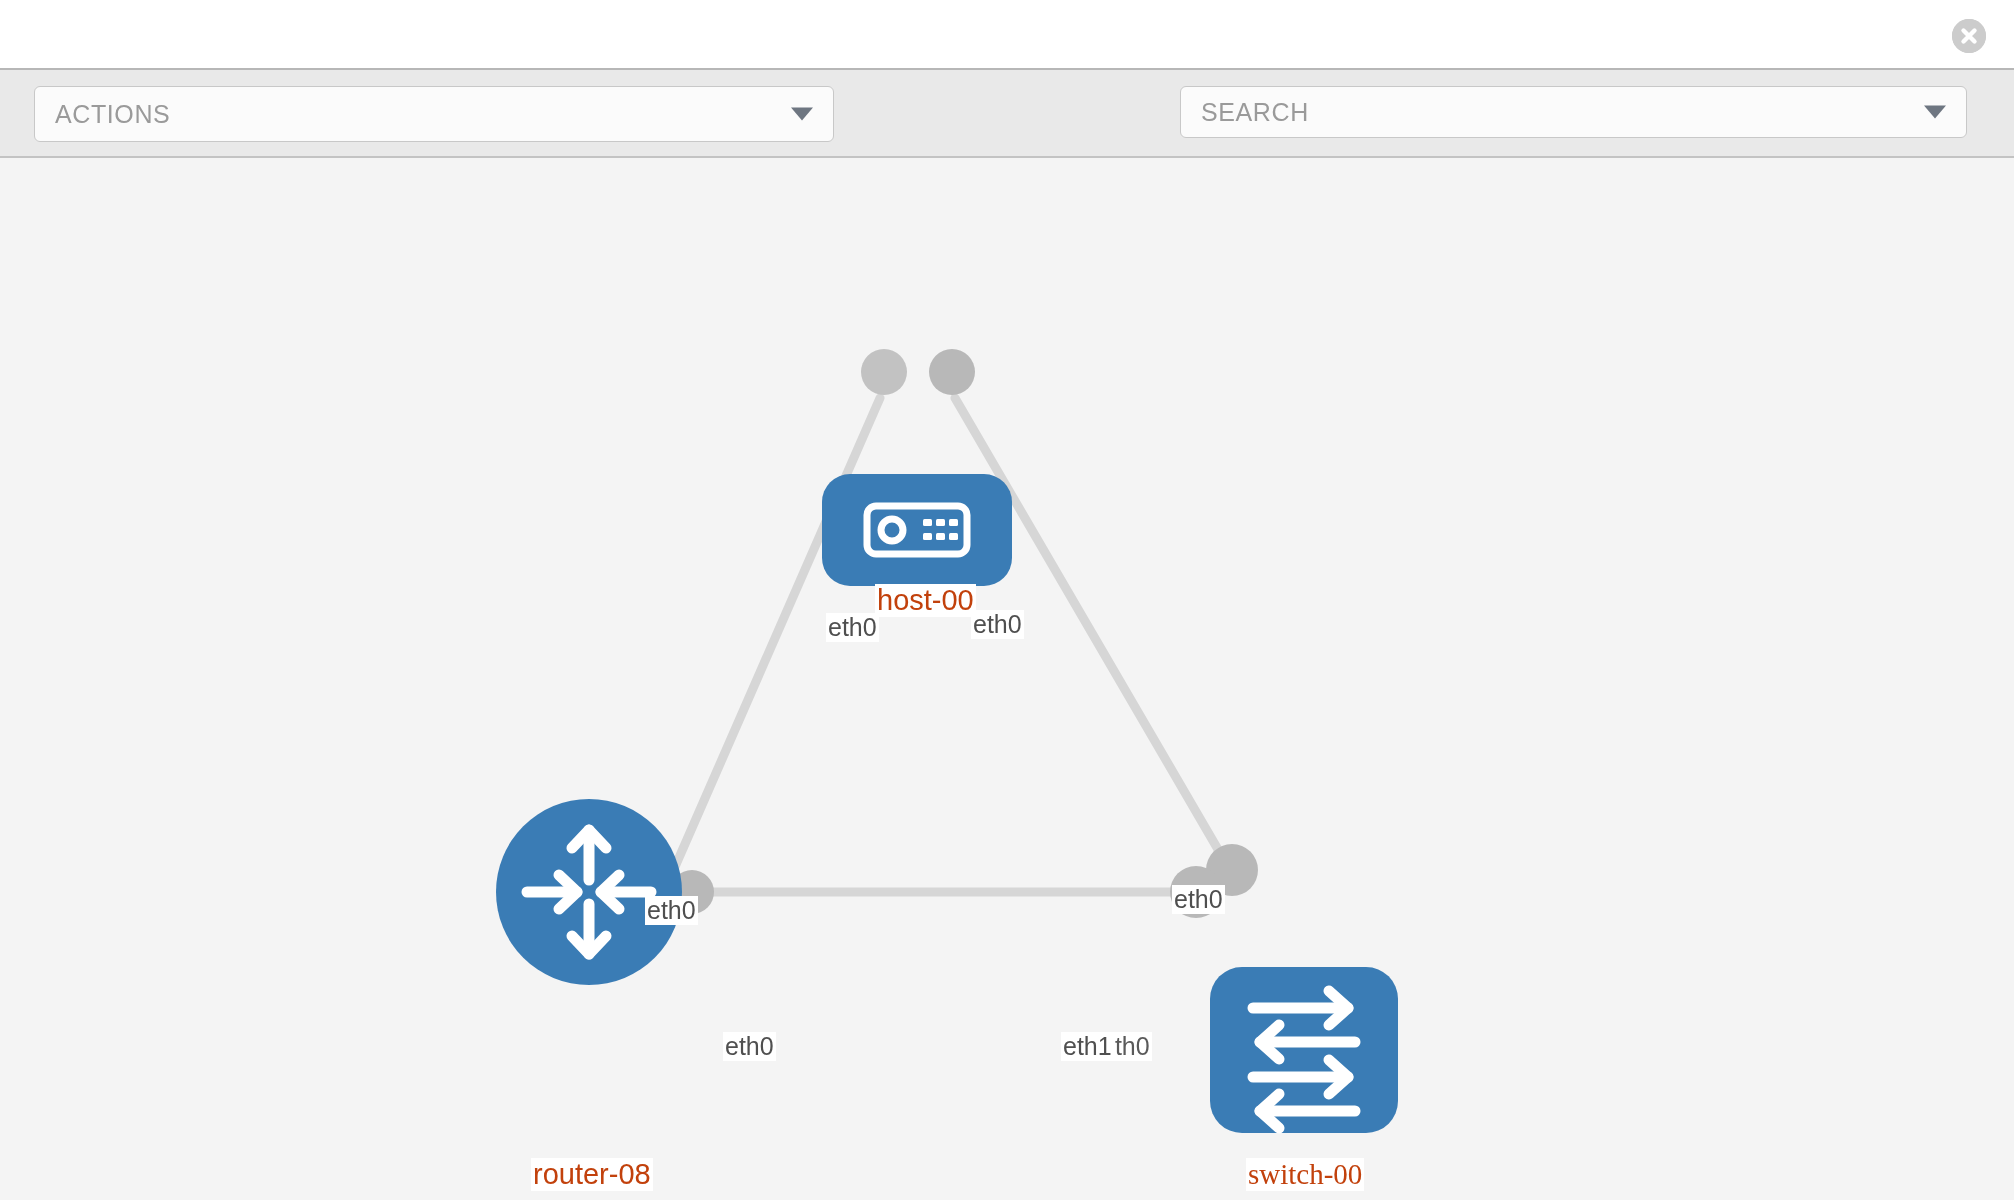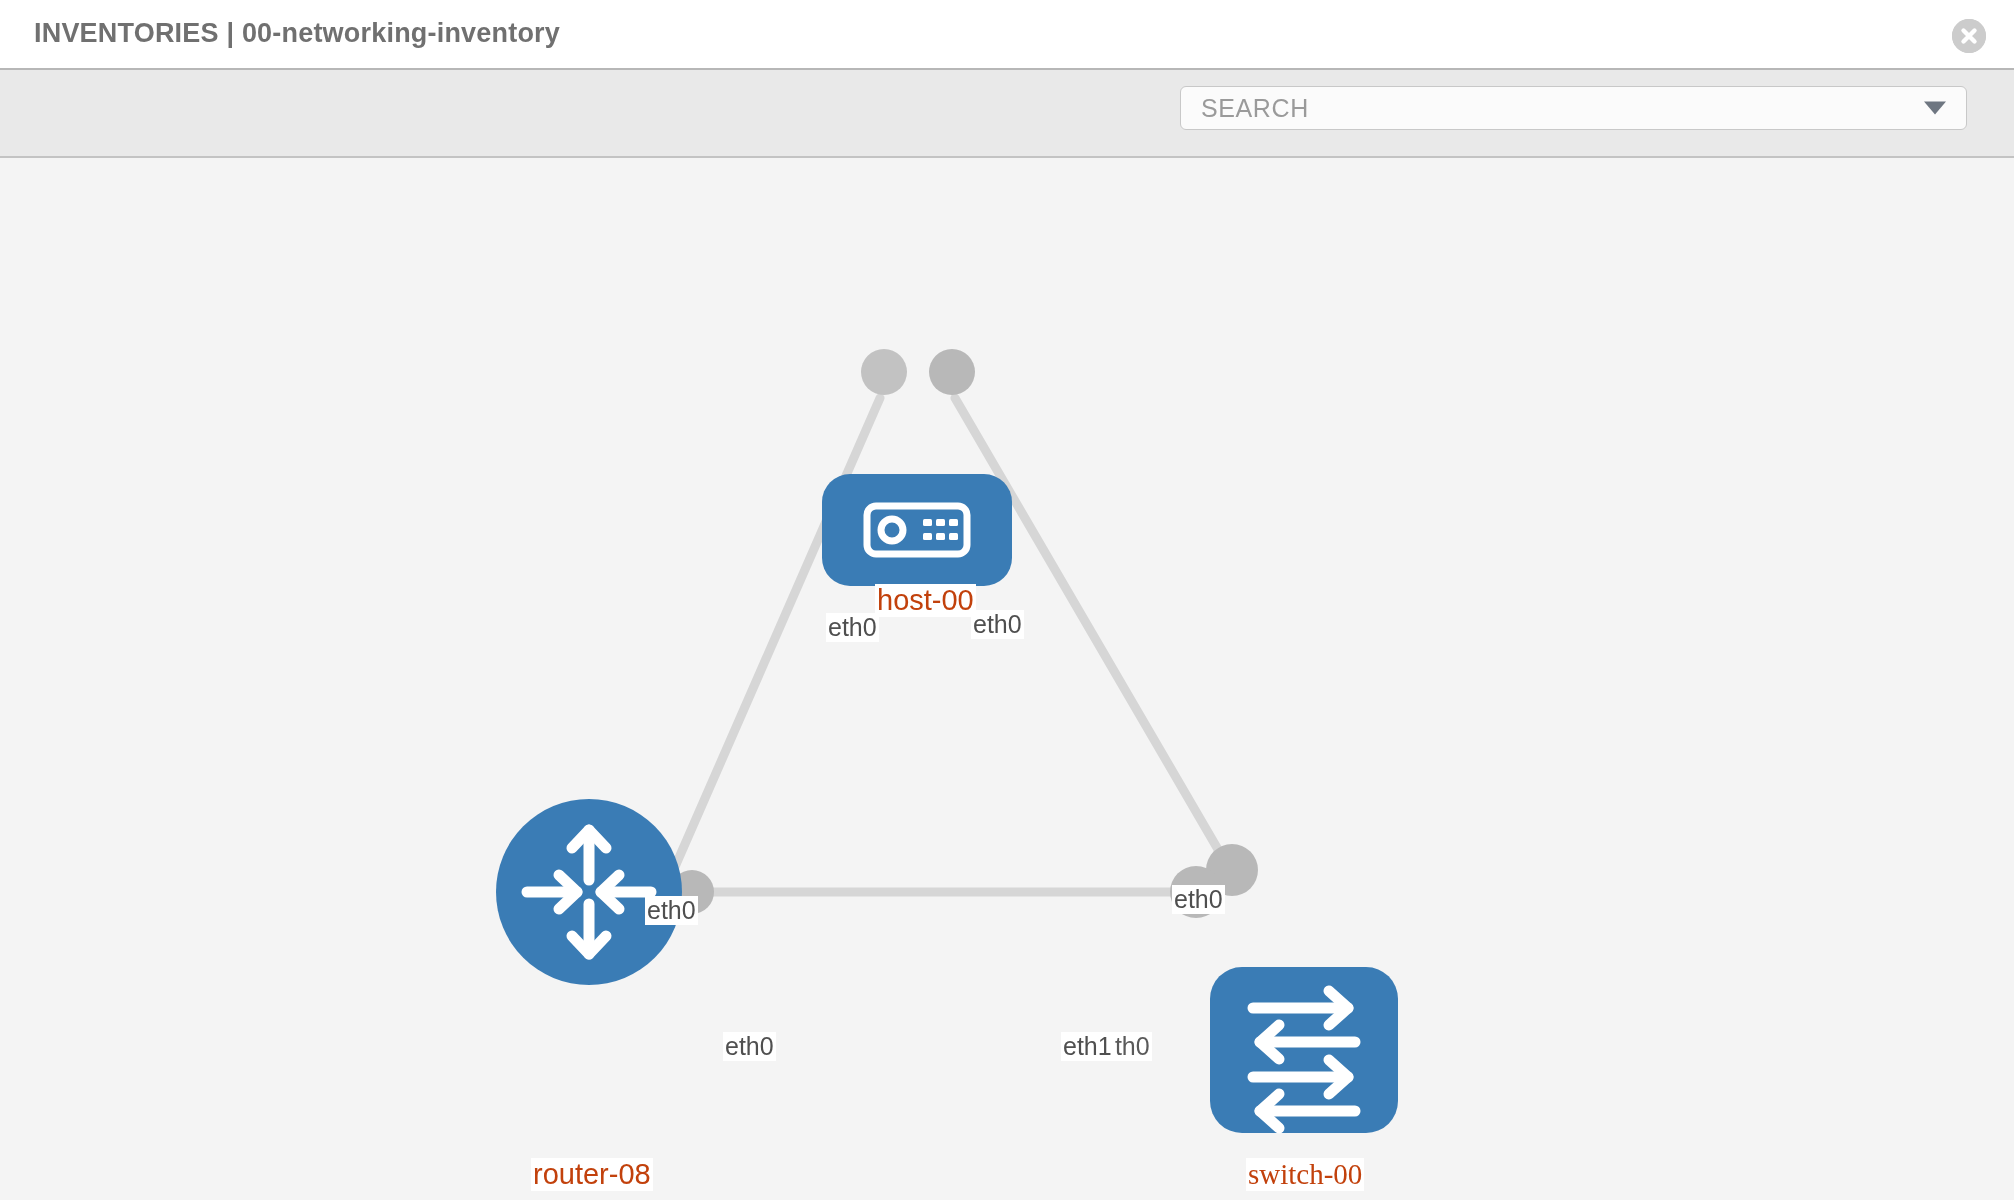--- a/index.html
+++ b/index.html
@@ -61,21 +61,21 @@
     border-radius: 6px;
     box-sizing: border-box;
     cursor: pointer;
   }
   .actions-select {
     left: 34px; top: 16px;
     width: 800px; height: 56px;
   }
   .search-select {
     left: 1180px; top: 16px;
-    width: 787px; height: 44px;
+    width: 787px; height: 52px;
   }
   .select-label {
     position: absolute;
     left: 20px; top: 50%;
     transform: translateY(-50%);
     font-size: 25px;
     color: #9a9a9a;
     letter-spacing: 0.6px;
     white-space: nowrap;
     user-select: none;
@@ -133,31 +133,34 @@
     user-select: none;
   }
   .edge-label.behind { color: #5a5a5a; }
 </style>
 </head>
 <body>
 
 <div id="app">
 
   <div class="header">
-    <div class="header-title">INVENTORIES | 00-networking-inventory</div>
     <div class="close-btn">
       <svg width="34" height="34" viewBox="0 0 34 34" aria-hidden="true">
         <circle cx="17" cy="17" r="17" fill="#cccccc"></circle>
         <path d="M11.5 11.5 L22.5 22.5 M22.5 11.5 L11.5 22.5" stroke="#ffffff" stroke-width="4.4" stroke-linecap="round"></path>
       </svg>
     </div>
   </div>
 
   <div class="toolbar">
 
+    <div class="select-box actions-select">
+      <span class="select-label">ACTIONS</span>
+      <span class="caret"></span>
+    </div>
 
     <div class="tool-icon wrench">
       <svg width="46" height="46" viewBox="0 0 46 46" aria-hidden="true">
         <g fill="#7b828c">
           <path d="M33.8 7.2c-5.5-1.9-11.3 1.8-11.9 7.4-.2 1.6.1 3.1.7 4.4L10.4 31.2a3.6 3.6 0 0 0 0 5.1l.5.5a3.6 3.6 0 0 0 5.1 0l12.2-12.2c1.4.6 3 .9 4.6.7 5.4-.7 9-6.1 7.5-11.3l-5.3 5.3-5.1-1.1-1.1-5.1 5-5.9z"></path>
           <circle cx="13.4" cy="33.8" r="1.9" fill="#ffffff"></circle>
         </g>
       </svg>
     </div>
 

